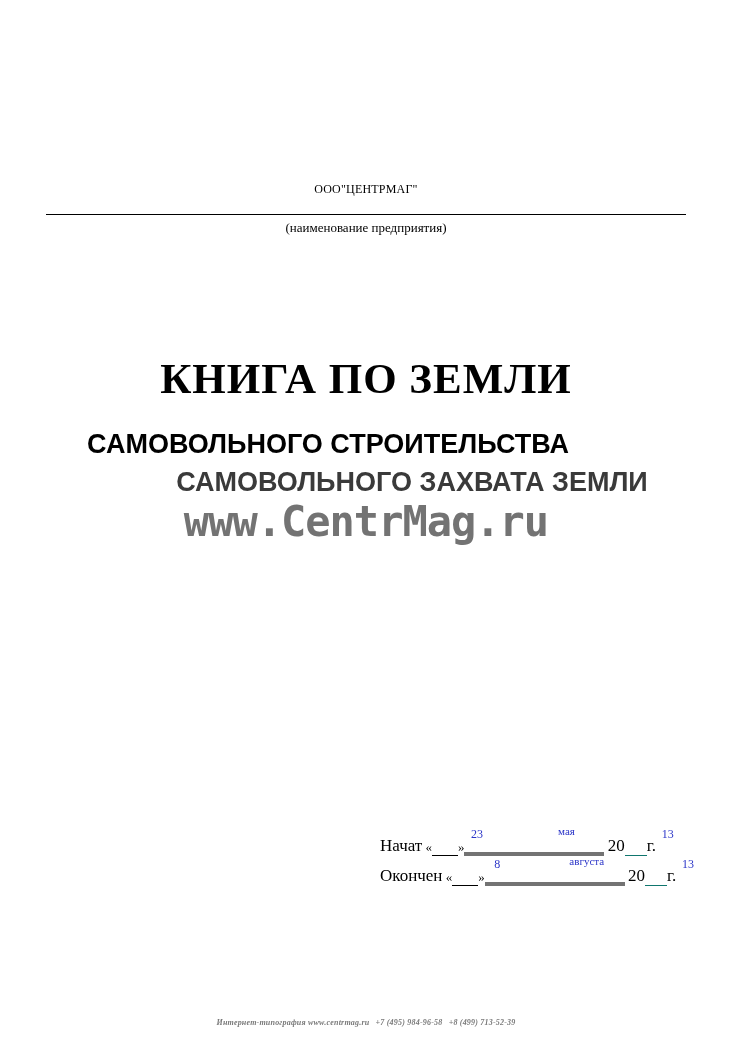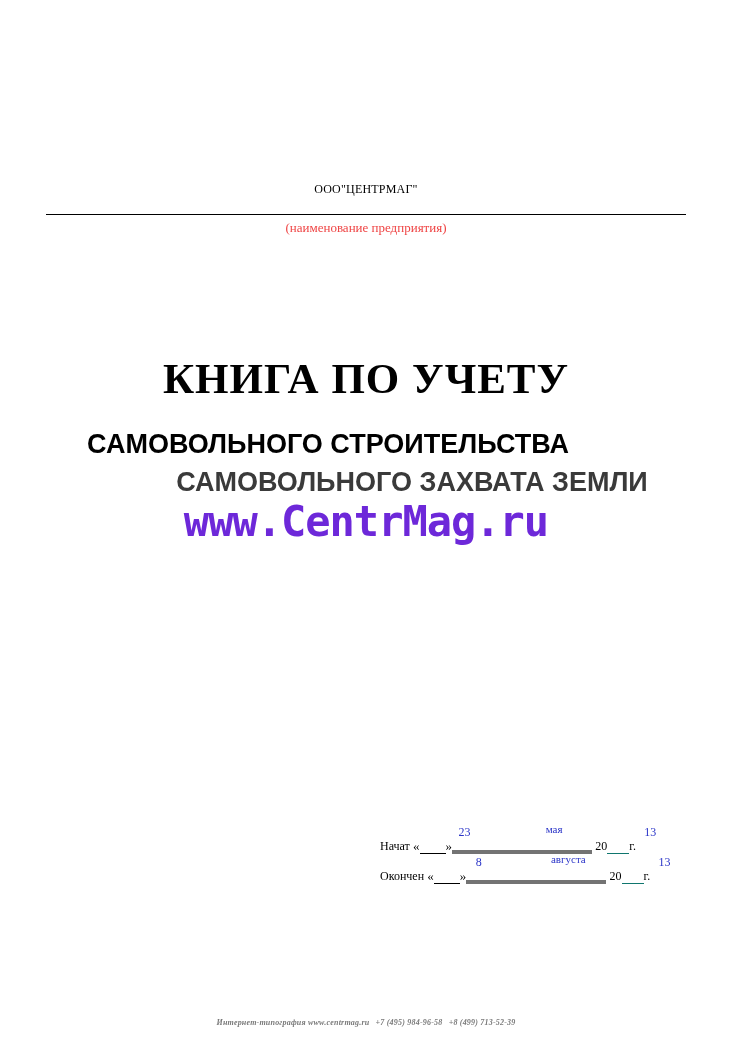--- a/index.html
+++ b/index.html
@@ -49,21 +49,21 @@
     height: 0;
   }
   .company-caption {
     position: absolute;
     left: 46px;
     top: 220px;
     width: 640px;
     text-align: center;
     font-family: "Liberation Serif", serif;
     font-size: 13px;
-    color: #ef4444;
+    color: #000000;
   }
 
   
   .title-main {
     position: absolute;
     left: 0;
     top: 355px;
     width: 732px;
     text-align: center;
     font-family: "Liberation Serif", serif;
@@ -106,21 +106,21 @@
   .watermark {
     position: absolute;
     left: 0;
     top: 496px;
     width: 732px;
     text-align: center;
     font-family: "DejaVu Sans Mono", monospace;
     font-weight: bold;
     font-size: 42px;
     letter-spacing: -1px;
-    color: #6d28d9;
+    color: #737373;
     line-height: 52px;
     white-space: nowrap;
     -webkit-text-stroke: 0px;
   }
 
   
   .dates {
     position: absolute;
     left: 380px;
     top: 836px;
@@ -128,21 +128,21 @@
     font-family: "Liberation Serif", serif;
     font-size: 13px;
   }
   .date-row {
     position: relative;
     height: 30px;
     white-space: nowrap;
   }
   .date-label {
     display: inline-block;
-    font-size: 12px;
+    font-size: 17px;
     vertical-align: baseline;
   }
   .guill { font-size: 13px; }
 
   .slot-day {
     display: inline-block;
     position: relative;
     width: 26px;
     border-bottom: 1px solid #000;
     height: 14px;
@@ -202,21 +202,21 @@
 <body>
 
 <div class="page">
 
   <div class="company-block">
     <div class="company-name">ООО"ЦЕНТРМАГ"</div>
   </div>
   <div class="company-rule"></div>
   <div class="company-caption">(наименование предприятия)</div>
 
-  <div class="title-main">КНИГА ПО УЧЕТУ</div>
+  <div class="title-main">КНИГА ПО ЗЕМЛИ</div>
   <div class="title-sub1">САМОВОЛЬНОГО СТРОИТЕЛЬСТВА</div>
   <div class="title-sub2">САМОВОЛЬНОГО ЗАХВАТА ЗЕМЛИ</div>
 
   <div class="watermark">www.CentrMag.ru</div>
 
   <div class="dates">
 
     <div class="date-row">
       <span class="date-label">Начат</span>
       <span class="guill">«</span><span class="slot-day"><span class="hand">23</span></span><span class="guill">»</span><span class="slot-month"><span class="hand month">мая</span></span>

